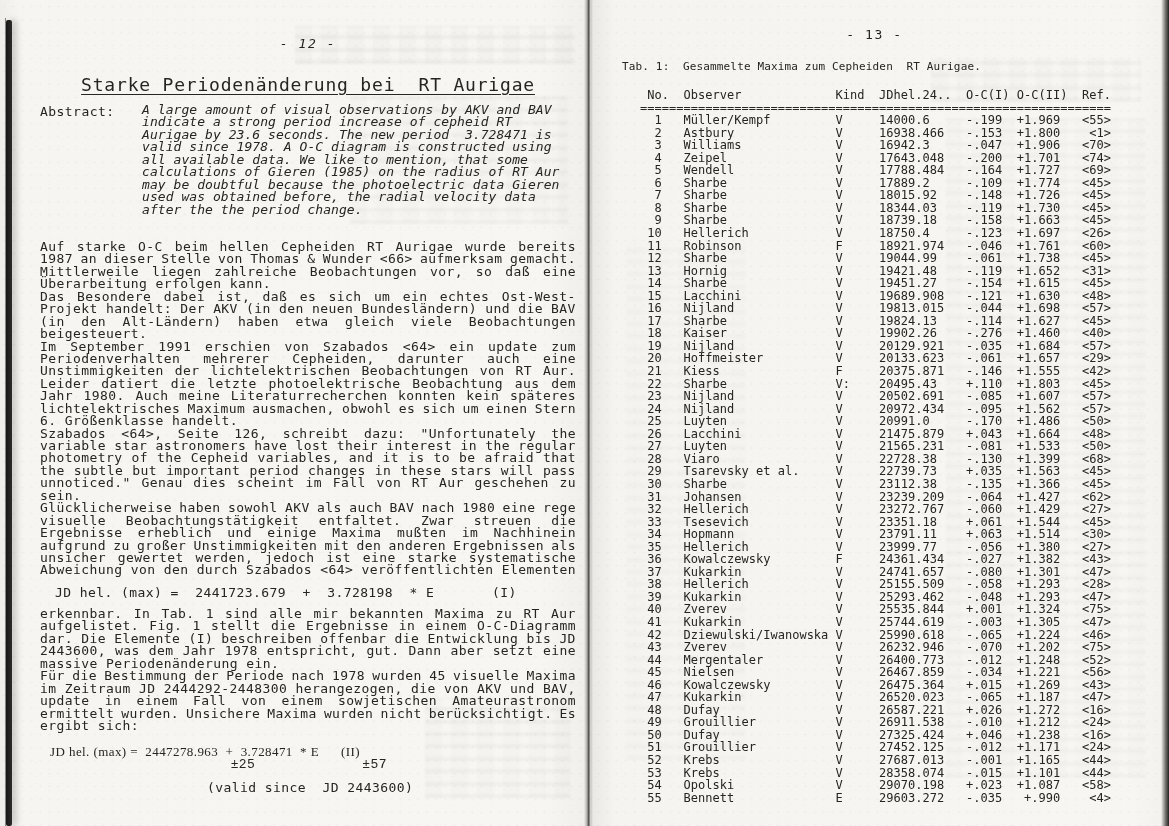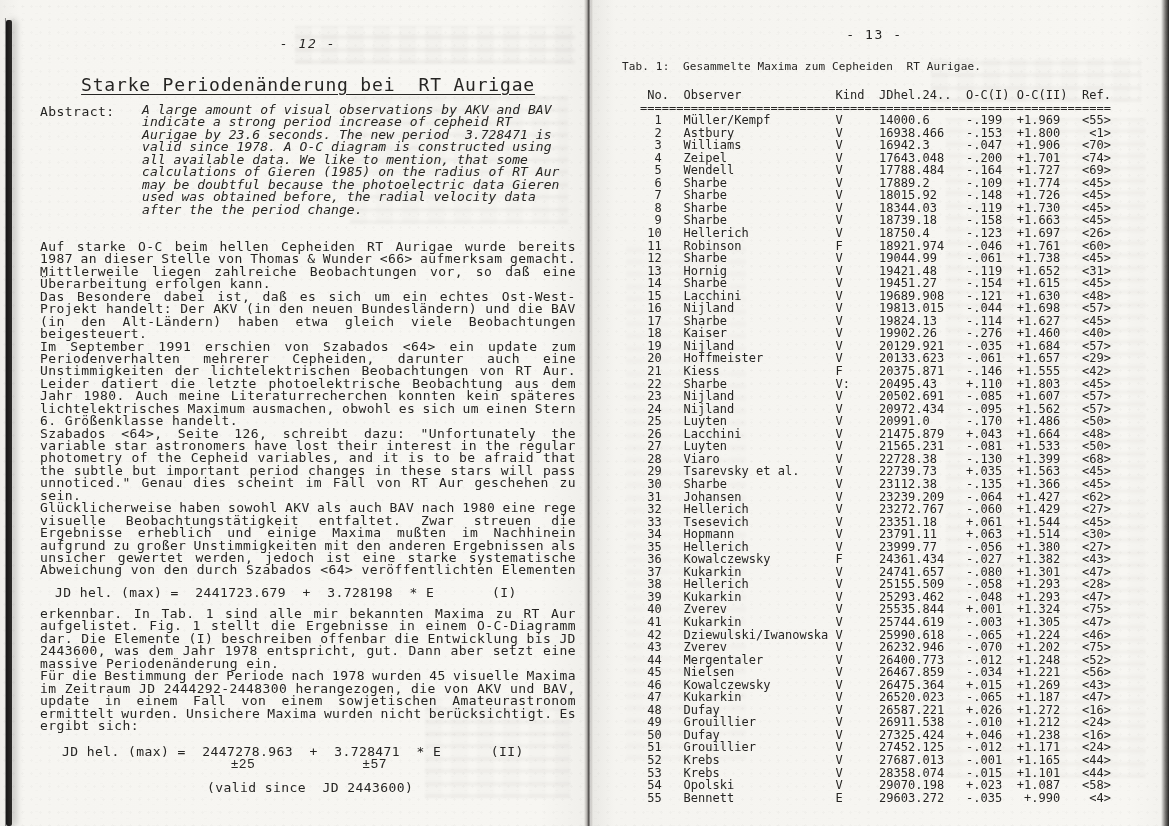--- a/index.html
+++ b/index.html
@@ -43,21 +43,21 @@
     text-decoration:underline;text-underline-offset:3px;}
   .abstract-label{position:absolute;left:40px;top:104px;font-size:13px;letter-spacing:.45px;}
   .abstract{position:absolute;left:142px;top:104px;width:420px;font-style:italic;}
   .bodyblock{position:absolute;left:40px;width:536px;}
   #body1{top:241px;} #body2{top:608px;}
   .line{height:12.45px;line-height:12.45px;font-size:13px;white-space:pre;letter-spacing:.42px;}
   .abstract .line{letter-spacing:.05px;}
   .line.jst{display:flex;justify-content:space-between;}
   .formula{position:absolute;font-size:13px;letter-spacing:.42px;white-space:pre;line-height:13px;}
   #f1{left:55px;top:586px;}
-  #f2a{left:62px;top:745px;}
+  #f2a{left:50px;top:745px;font-family:Liberation Serif, serif;}
   #f2b{left:58px;top:758px;font-family:Liberation Mono, monospace;}
   .valid{position:absolute;left:207px;top:780px;font-size:13px;letter-spacing:.42px;white-space:pre;}
   
   .caption{position:absolute;left:31px;top:60px;font-size:11px;letter-spacing:.15px;white-space:pre;}
   .pageno-r{position:absolute;left:49px;top:27px;width:469px;text-align:center;
     font-size:13px;letter-spacing:1.6px;white-space:pre;}
   .maxima{position:absolute;left:49px;top:89px;}
   .tline{font-size:12px;line-height:12.55px;height:12.55px;white-space:pre;letter-spacing:.02px;}
 </style>
 </head>

